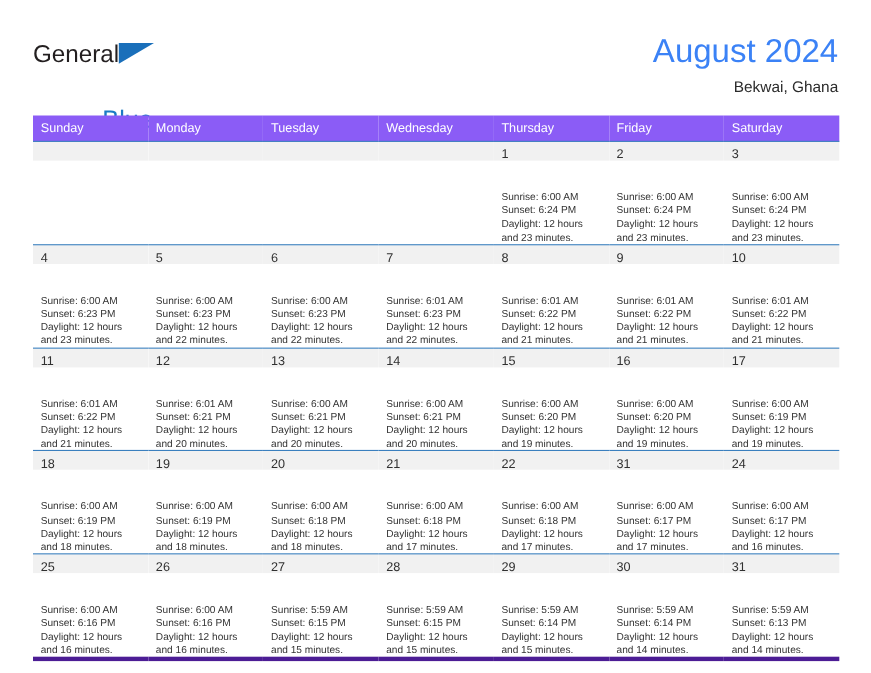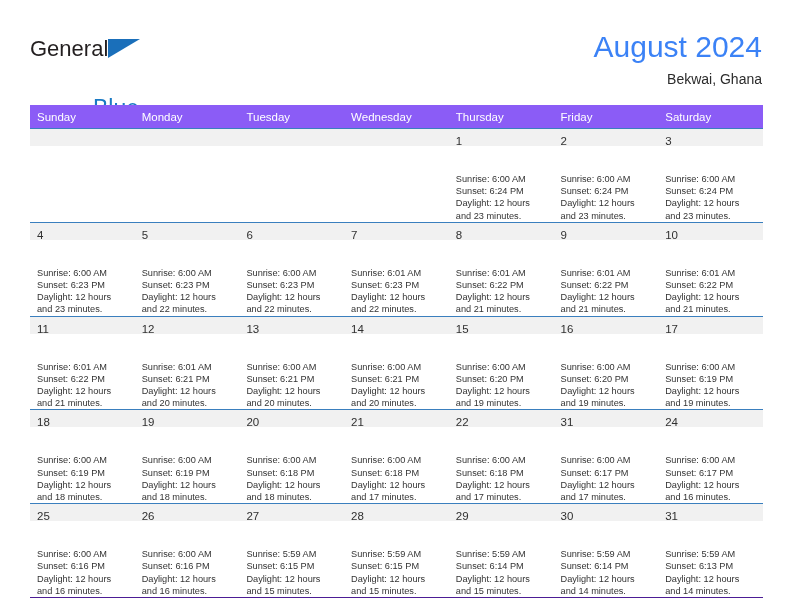--- a/index.html
+++ b/index.html
@@ -133,21 +133,21 @@
   .info-line {
     font-size: 9.2px;
     line-height: 12.2px;
     color: #333333;
     white-space: nowrap;
   }
   .empty .daynum-band {
     background: #f1f1f1;
   }
   tr.week:last-child td {
-    border-bottom: 1px solid #4c1d95;
+    border-bottom: 4px solid #4c1d95;
   }
 </style>
 </head>
 <body>
 
 <div class="page">
 
   <div class="masthead">
 
     <div class="brand">

